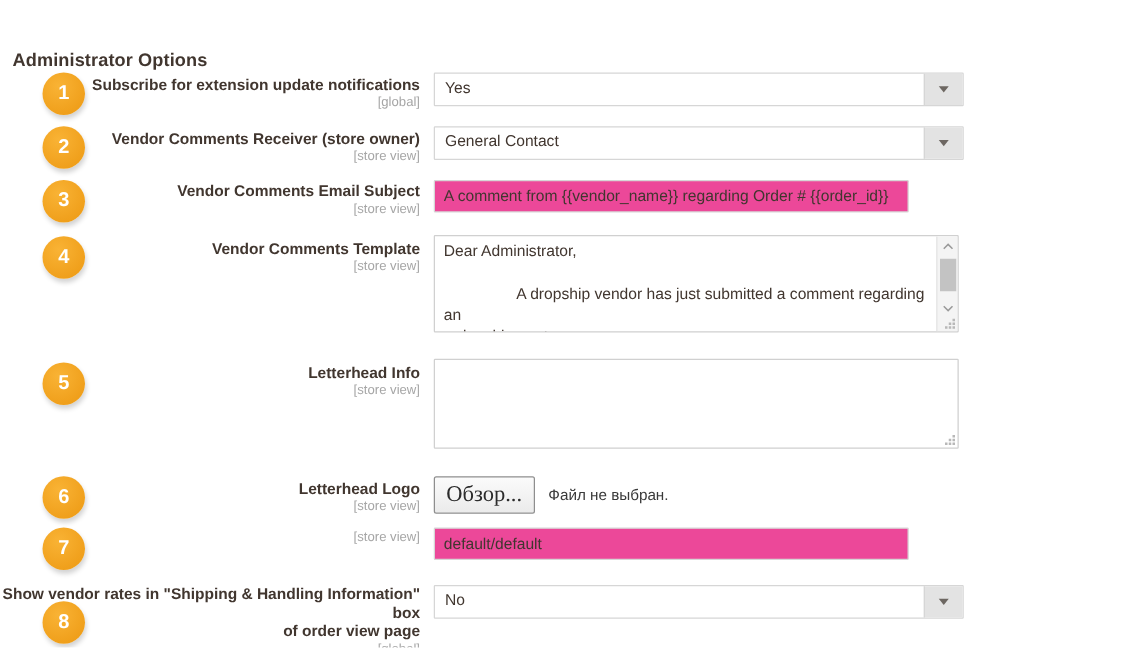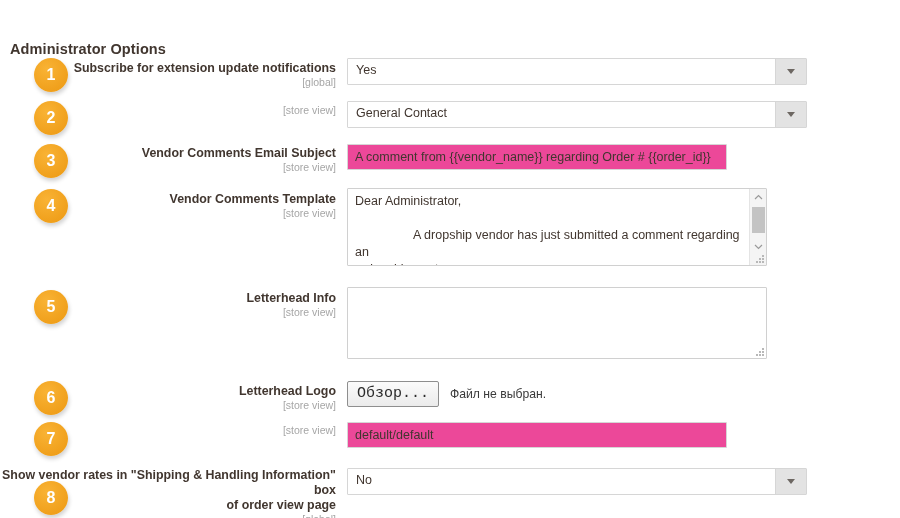--- a/index.html
+++ b/index.html
@@ -89,21 +89,21 @@
     font-size: 12.5px;
     color: #41362f;
     padding: 3px 7px;
     font-family: "Liberation Sans", sans-serif;
     outline: none;
     border-radius: 1px;
   }
 
   .select-wrap {
     position: relative;
-    width: 460px;
+    width: 424px;
     height: 27px;
     border: 1px solid #d6d6d6;
     background: #ffffff;
     border-radius: 1px;
   }
   .select-value {
     position: absolute;
     left: 8px;
     top: 4px;
     font-size: 12.5px;
@@ -183,25 +183,25 @@
     width: 2px; height: 2px;
     background: #b8b8b8;
     display: block;
   }
 
   
   .file-row { display: flex; align-items: center; }
   .file-btn {
     border: 1px solid #8e8e8e;
     background: linear-gradient(#fbfbfb, #ebebeb);
-    font-size: 15px;
+    font-size: 18px;
     color: #2b2b2b;
     padding: 3px 9px 4px 9px;
     border-radius: 2px;
-    font-family: Liberation Mono, monospace;
+    font-family: Liberation Serif, serif;
   }
   .file-name {
     font-size: 12.2px;
     color: #3a3a3a;
     margin-left: 11px;
   }
   .partial-line {
     position: absolute;
     left: 7px;
     bottom: 3px;
@@ -232,20 +232,21 @@
         <span class="select-btn">
             <i class="caret"></i>
           </span>
       </div>
     </div>
   </div>
 
   <div class="row" style="top:100px;">
     <div class="badge" style="left:34px; top:1px;">2</div>
     <div class="label-col" style="top:4px;">
+      <span class="label-text">Vendor Comments Receiver (store owner)</span>
       <span class="scope-text">[store view]</span>
     </div>
     <div class="field-col" style="top:1px;">
       <div class="select-wrap">
         <span class="select-value">General Contact</span>
         <span class="select-btn">
             <i class="caret"></i>
           </span>
       </div>
     </div>

